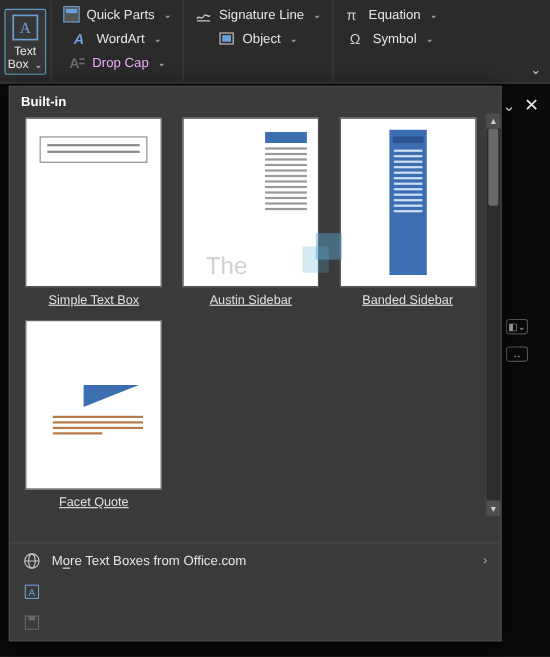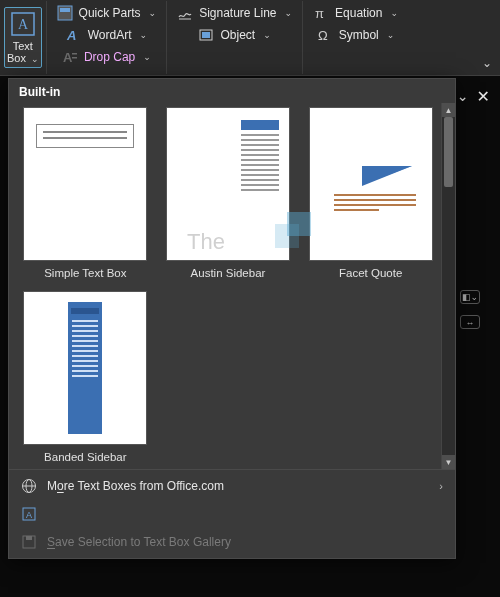--- a/index.html
+++ b/index.html
@@ -132,20 +132,21 @@
     background:#6a6a6a; border-radius:2px;
   }
   .scroll .arrow.bot { position:absolute; bottom:0; }
 
   .tile {
     display:flex;
     flex-direction:column;
     align-items:center;
     cursor:pointer;
     padding-bottom:2px;
+    text-decoration:underline;
   }
   .thumb-page {
     width: 124px;
     height: 154px;
     background: #fff;
     border: 1px solid #555;
     position: relative;
     overflow:hidden;
   }
   .tile-label {
@@ -215,20 +216,21 @@
   }
   .watermark .sq2 {
     position:absolute; left:88px; top:-6px; width:24px; height:24px;
     background: rgba(90,170,210,0.25);
   }
 
   
   .footer {
     border-top: 1px solid #4a4a4a;
     padding: 2px 0;
+    margin-top: 24px;
   }
   .menu-row {
     display:flex; align-items:center;
     padding: 6px 12px;
     gap: 10px;
     cursor:pointer;
   }
   .menu-row.disabled { color:#7a7a7a; cursor:default; }
   .menu-row .mi { width:16px; height:16px; display:flex; align-items:center; justify-content:center; }
   .menu-row .mt { flex:1; font-size:12px; }
@@ -397,56 +399,56 @@
               <div class="ln"></div>
             <div class="ln"></div>
               <div class="ln"></div>
               <div class="ln"></div>
               <div class="ln"></div>
           </div>
         </div>
         <div class="tile-label">Austin Sidebar</div>
       </div>
 
+
+      <div class="tile">
+        <div class="thumb-page tp-bandeds">
+          <div class="col">
+            <div class="hd"></div>
+            <div class="ln"></div>
+              <div class="ln"></div>
+              <div class="ln"></div>
+              <div class="ln"></div>
+            <div class="ln"></div>
+              <div class="ln"></div>
+              <div class="ln"></div>
+              <div class="ln"></div>
+            <div class="ln"></div>
+              <div class="ln"></div>
+              <div class="ln"></div>
+              <div class="ln"></div>
+          </div>
+        </div>
+        <div class="tile-label">Banded Sidebar</div>
+      </div>
 
       <div class="tile">
         <div class="thumb-page tp-facet">
           <div class="tri2"></div>
             <div class="tri"></div>
           <div class="txt">
               <div></div>
               <div></div>
               <div></div>
               <div style="width:55%"></div>
             </div>
         </div>
         <div class="tile-label">Facet Quote</div>
       </div>
 
-      <div class="tile">
-        <div class="thumb-page tp-bandeds">
-          <div class="col">
-            <div class="hd"></div>
-            <div class="ln"></div>
-              <div class="ln"></div>
-              <div class="ln"></div>
-              <div class="ln"></div>
-            <div class="ln"></div>
-              <div class="ln"></div>
-              <div class="ln"></div>
-              <div class="ln"></div>
-            <div class="ln"></div>
-              <div class="ln"></div>
-              <div class="ln"></div>
-              <div class="ln"></div>
-          </div>
-        </div>
-        <div class="tile-label">Banded Sidebar</div>
-      </div>
-
     </div>
 
     <div class="scroll">
       <div class="arrow">▲</div>
       <div class="thumb"></div>
       <div class="arrow bot">▼</div>
     </div>
   </div>
 
   <div class="footer">
@@ -469,16 +471,15 @@
           </svg>
       </span>
     </div>
     <div class="menu-row disabled">
       <span class="mi">
         <svg width="16" height="16">
             <rect x="2" y="2" width="12" height="12" fill="none" stroke="#6a6a6a"></rect>
             <rect x="5" y="2" width="6" height="4" fill="#6a6a6a"></rect>
           </svg>
       </span>
-      <span class="mt"><span class="ul">S</span><span>ave Selection to Text Box Gallery</span></span>
     </div>
   </div>
 </div>
 
 </body></html>

